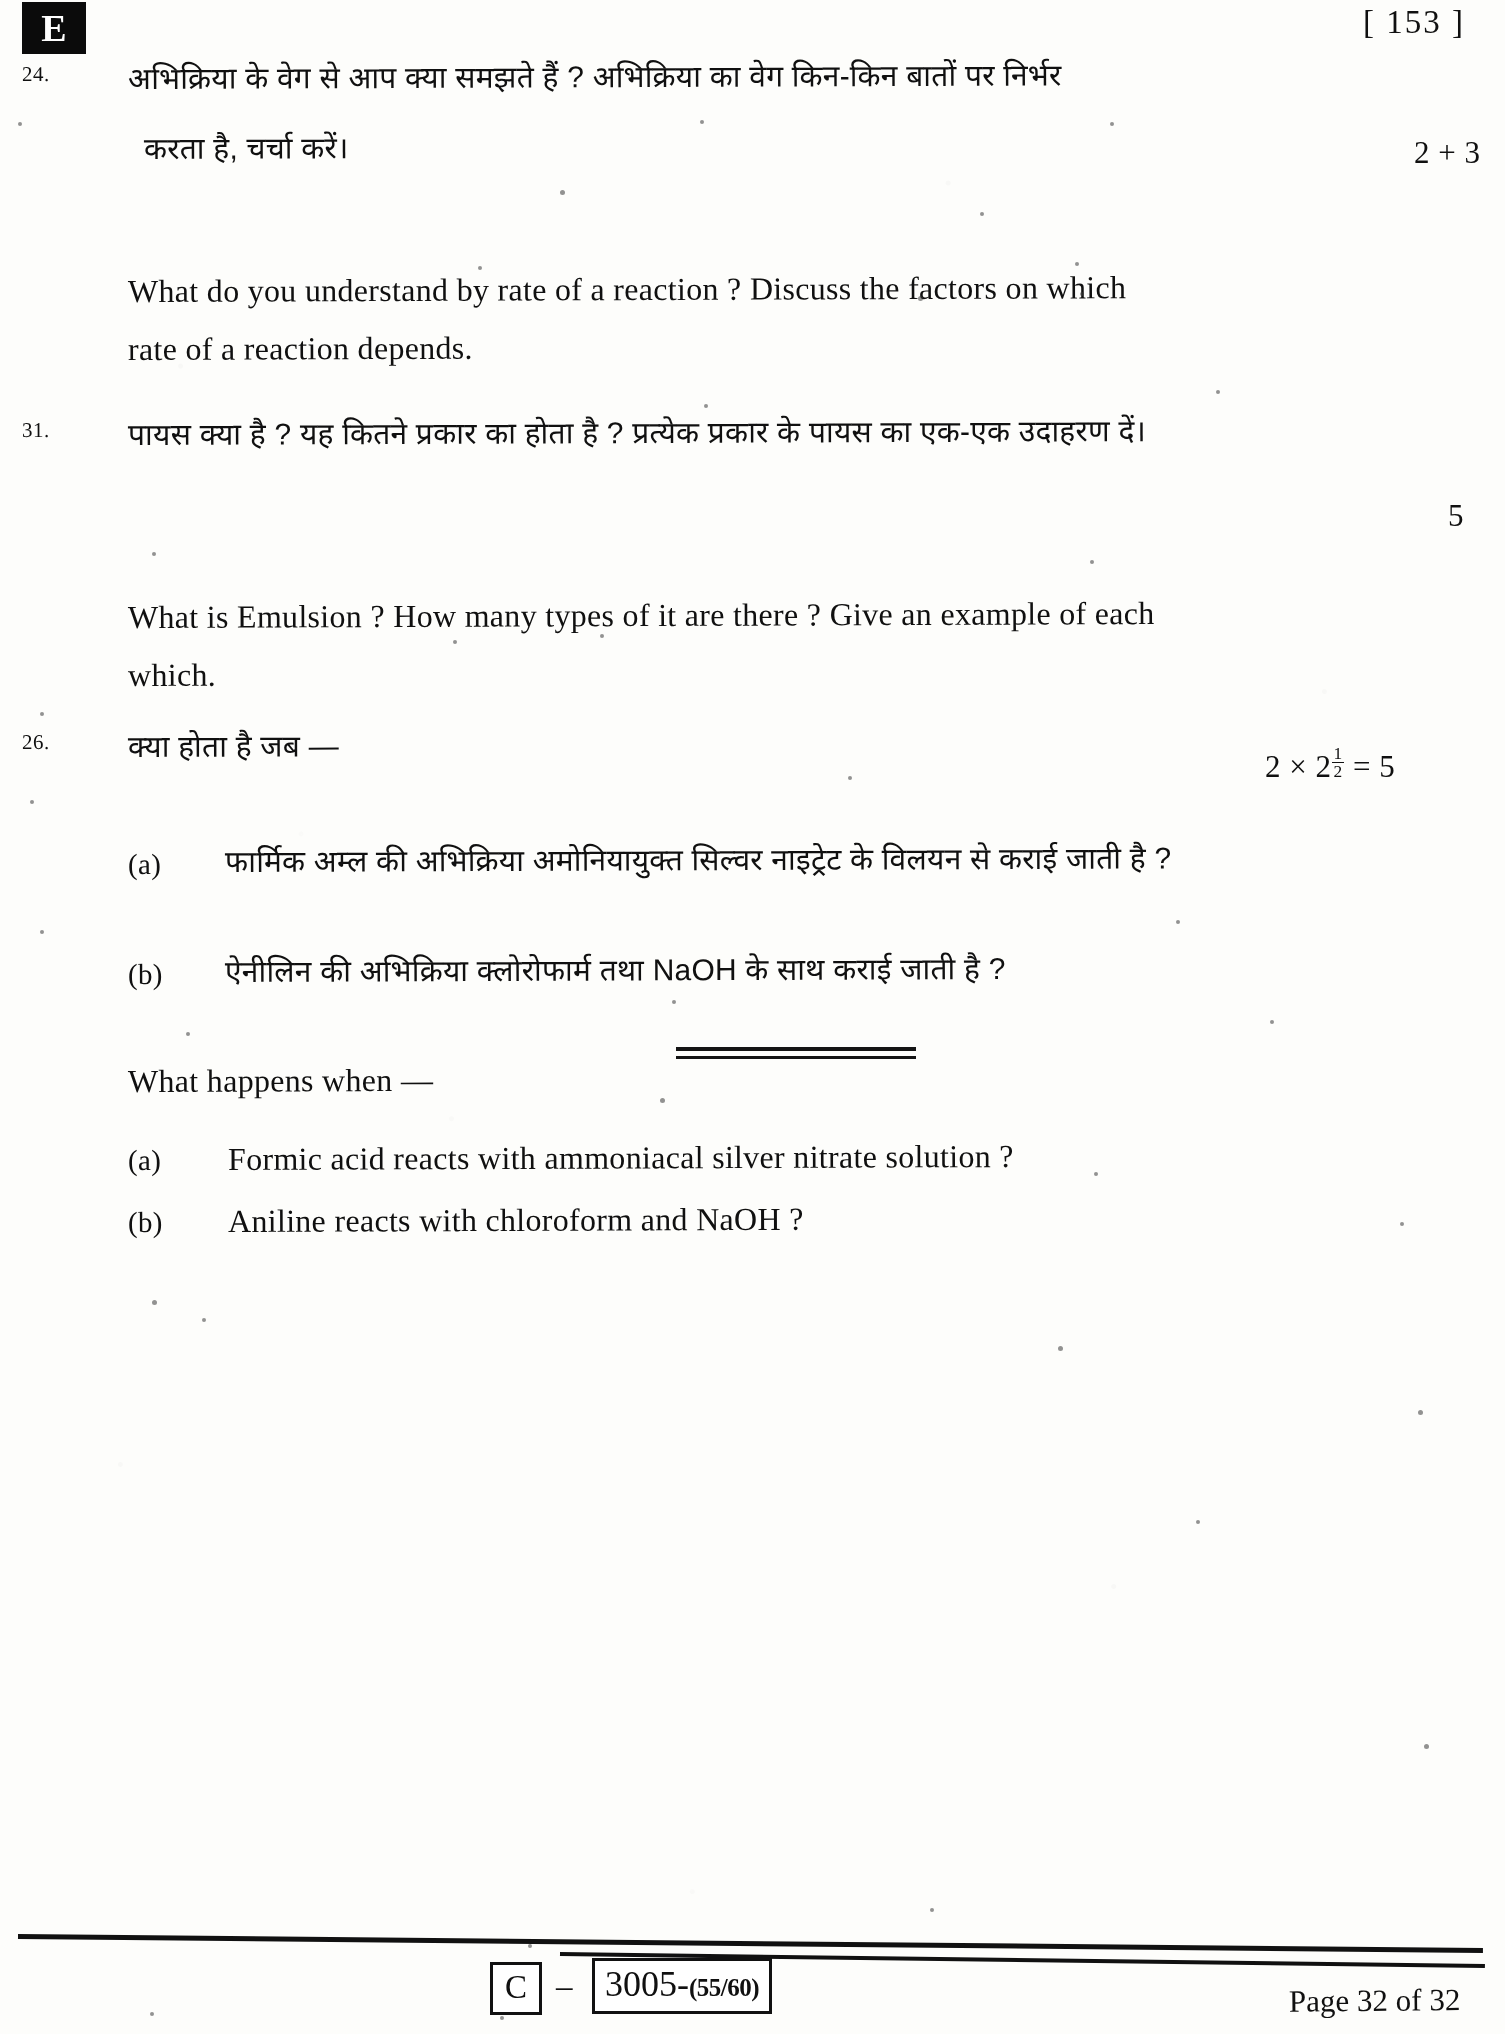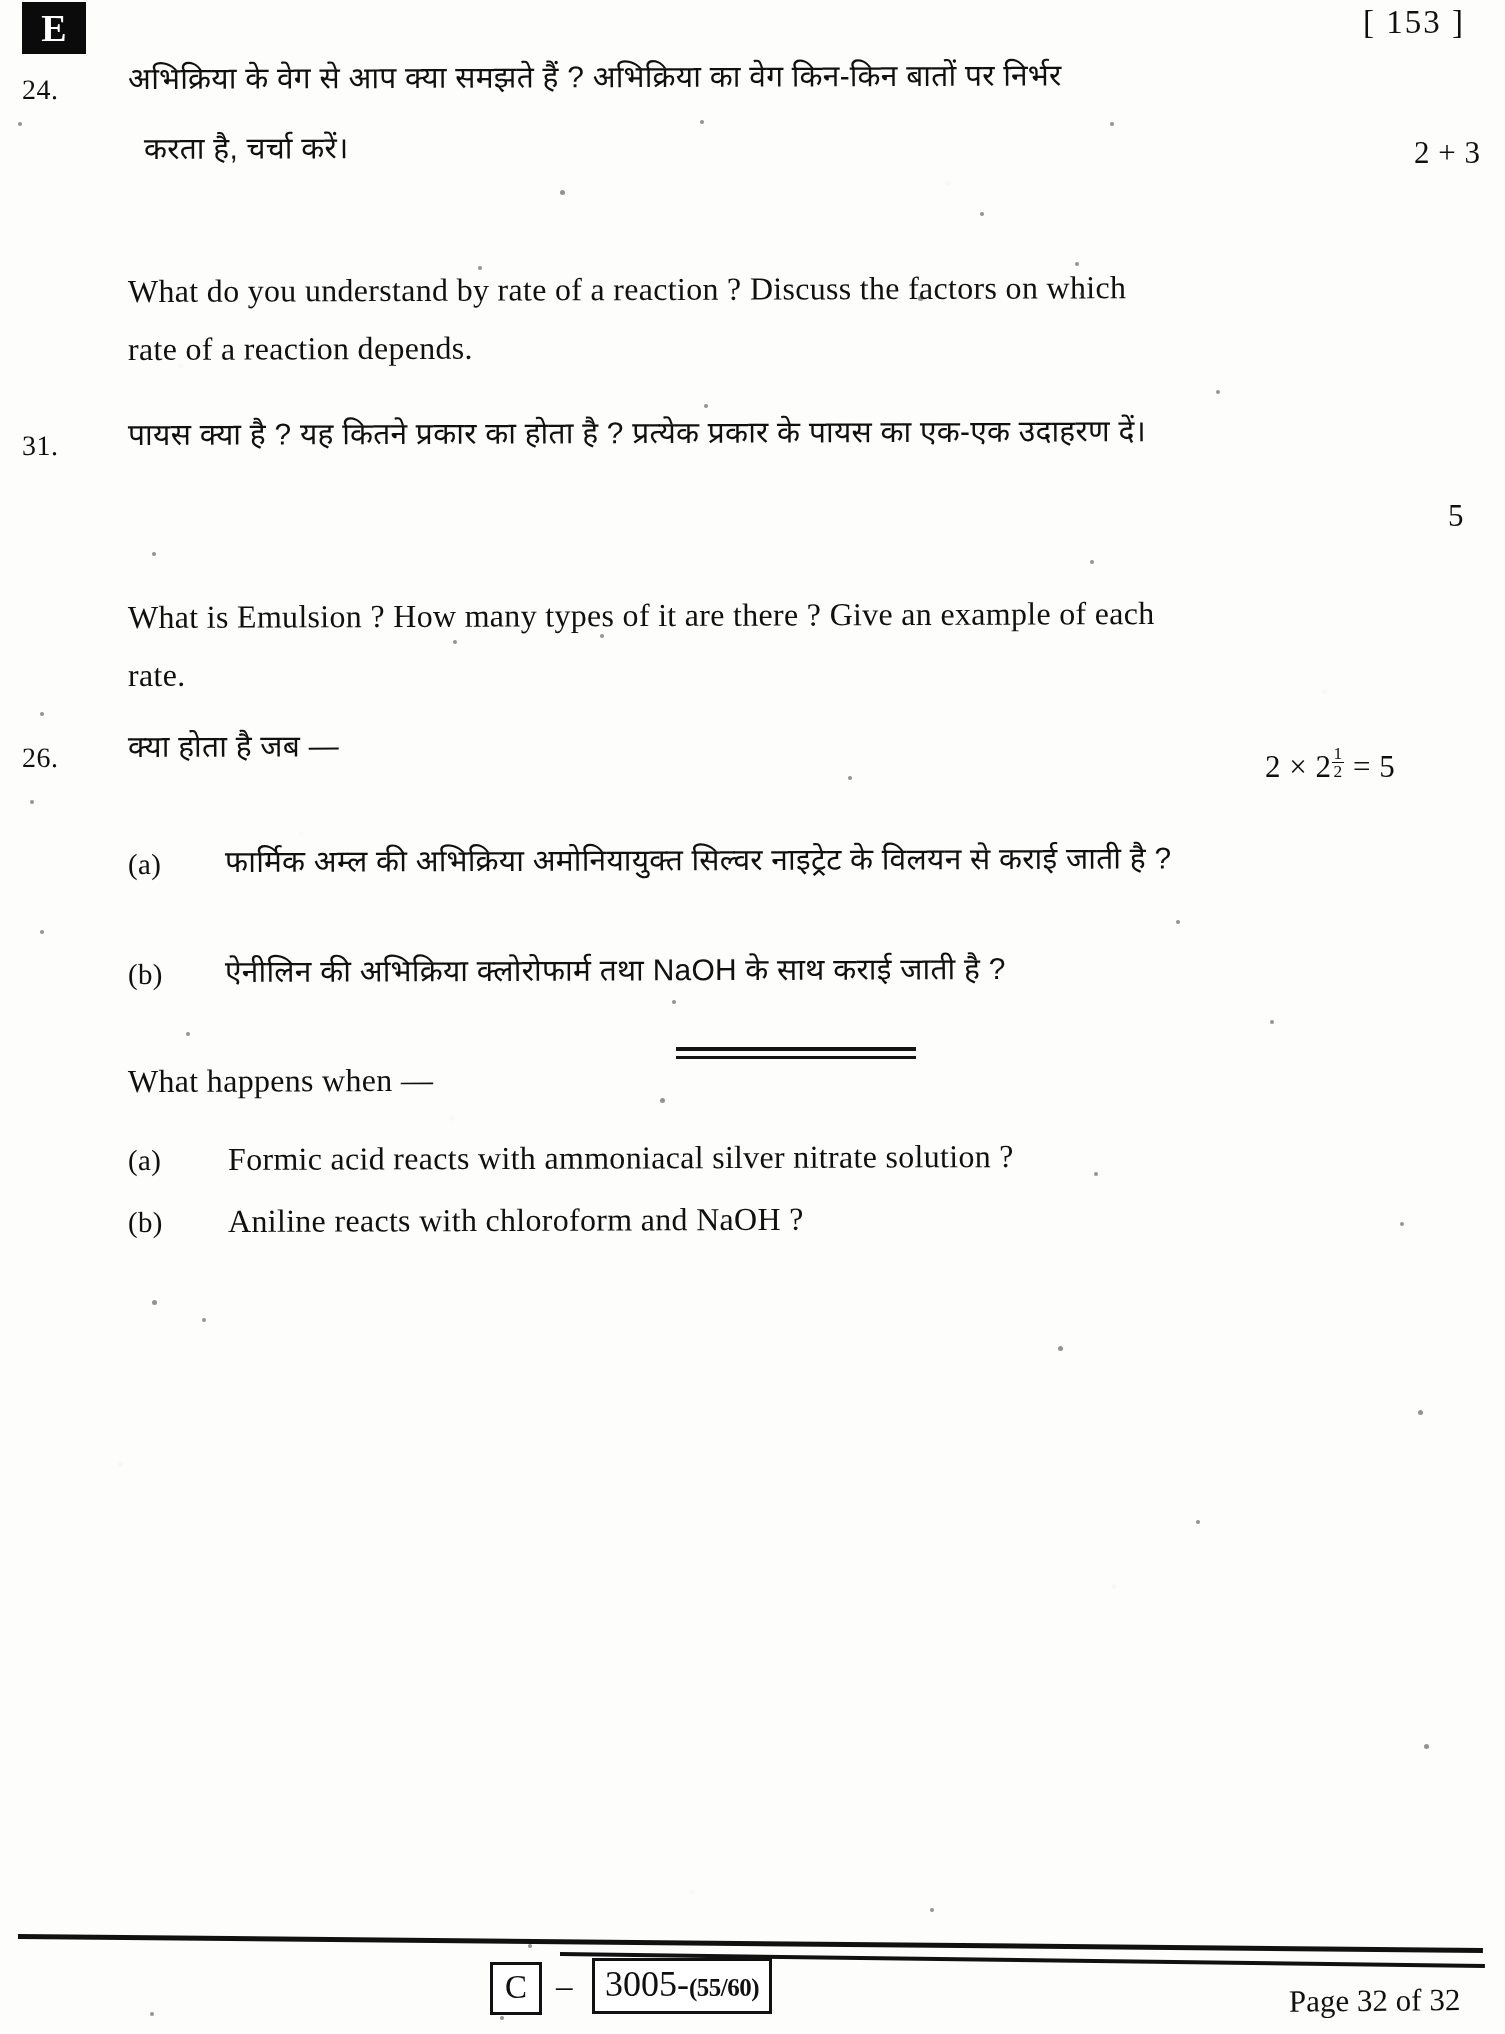--- a/index.html
+++ b/index.html
@@ -48,23 +48,22 @@
     right: 40px;
     top: 4px;
     font-size: 33px;
     letter-spacing: 2px;
     white-space: nowrap;
   }
 
   
   .qnum {
     position: absolute;
-    font-size: 28px;
+    font-size: 21px;
     letter-spacing: 0.5px;
-    margin-top: 12px;
   }
   .marks {
     position: absolute;
     font-size: 31px;
     white-space: nowrap;
     letter-spacing: 0.5px;
   }
   .hi {
     position: absolute;
     font-family: "Liberation Sans", "DejaVu Sans", sans-serif;
@@ -206,21 +205,21 @@
   <div class="marks" style="left:1414px; top:135px;">2 + 3</div>
 
   <div class="en skew" style="left:128px; top:272px;">What do you understand by rate of a reaction ? Discuss the factors on which</div>
   <div class="en skew" style="left:128px; top:330px;">rate of a reaction depends.</div>
 
   <div class="qnum skew" style="left:22px; top:418px;">31.</div>
   <div class="hi skew" style="left:128px; top:418px;">पायस क्या है ? यह कितने प्रकार का होता है ? प्रत्येक प्रकार के पायस का एक-एक उदाहरण दें।</div>
   <div class="marks" style="left:1448px; top:498px;">5</div>
 
   <div class="en skew" style="left:128px; top:598px;">What is Emulsion ? How many types of it are there ? Give an example of each</div>
-  <div class="en skew" style="left:128px; top:656px;">rate.</div>
+  <div class="en skew" style="left:128px; top:656px;">which.</div>
 
   <div class="qnum skew" style="left:22px; top:730px;">26.</div>
   <div class="hi skew" style="left:128px; top:730px;">क्या होता है जब —</div>
 
   <div class="marks" style="left:1265px; top:745px;">
     <span>2 × 2</span><span class="frac"><span class="num">1</span><span class="den">2</span></span> <span>= 5</span>
   </div>
 
   <div class="sublabel skew" style="left:128px; top:848px;">(a)</div>
   <div class="hi skew" style="left:225px; top:845px;">फार्मिक अम्ल की अभिक्रिया अमोनियायुक्त सिल्वर नाइट्रेट के विलयन से कराई जाती है ?</div>

